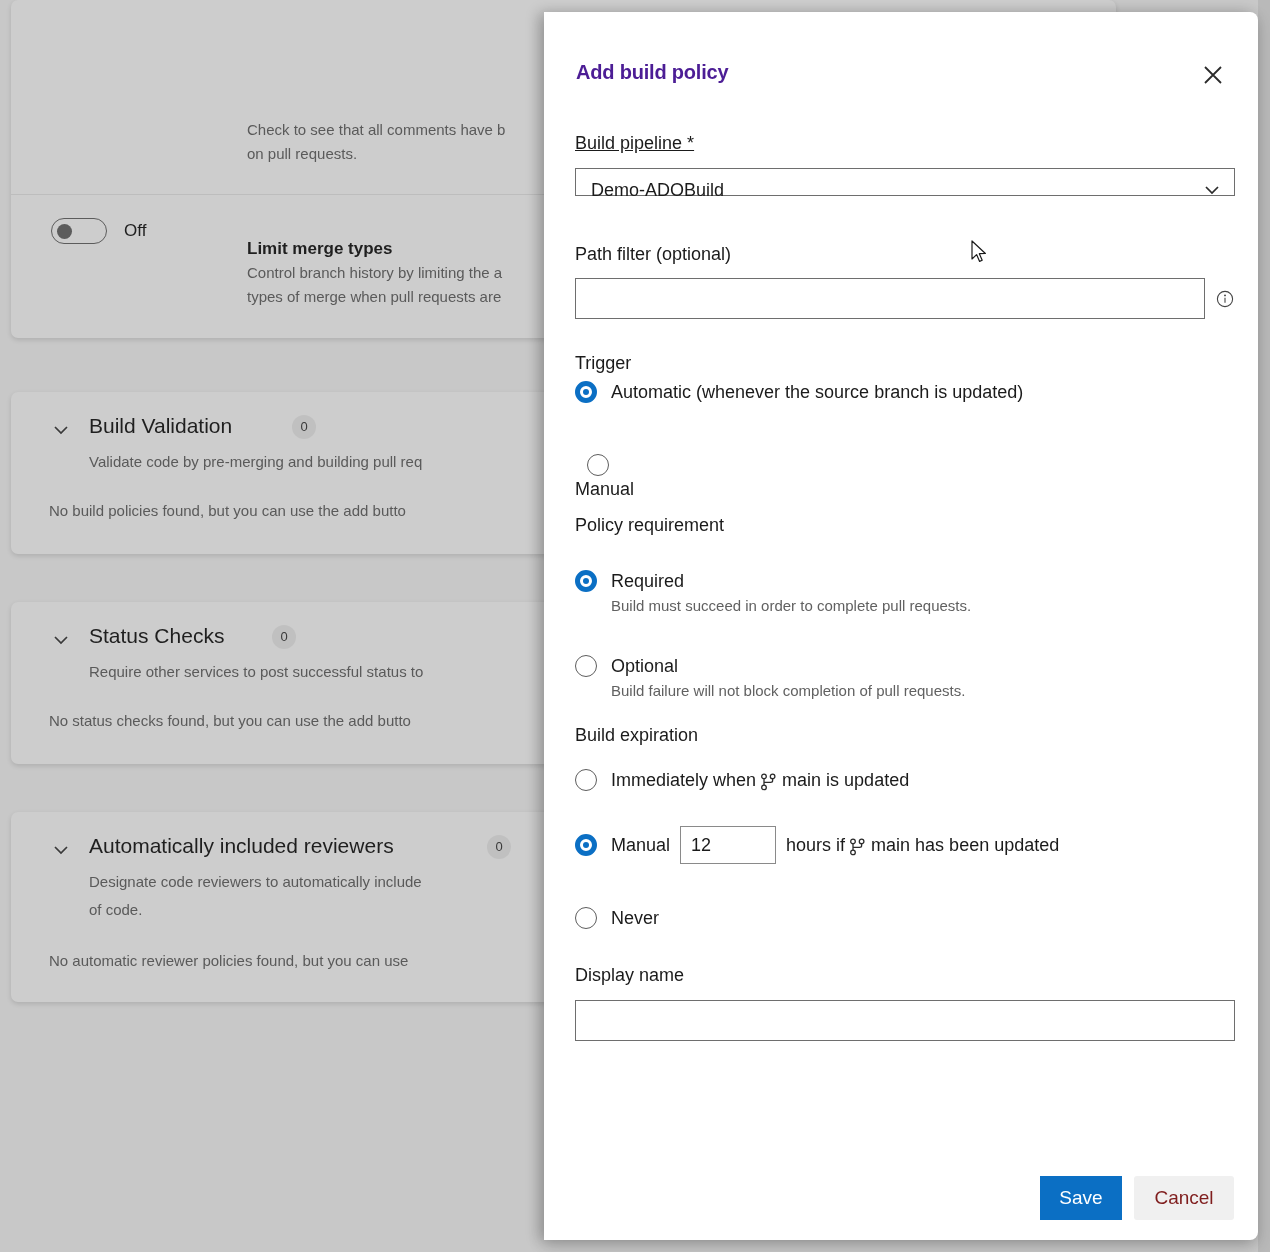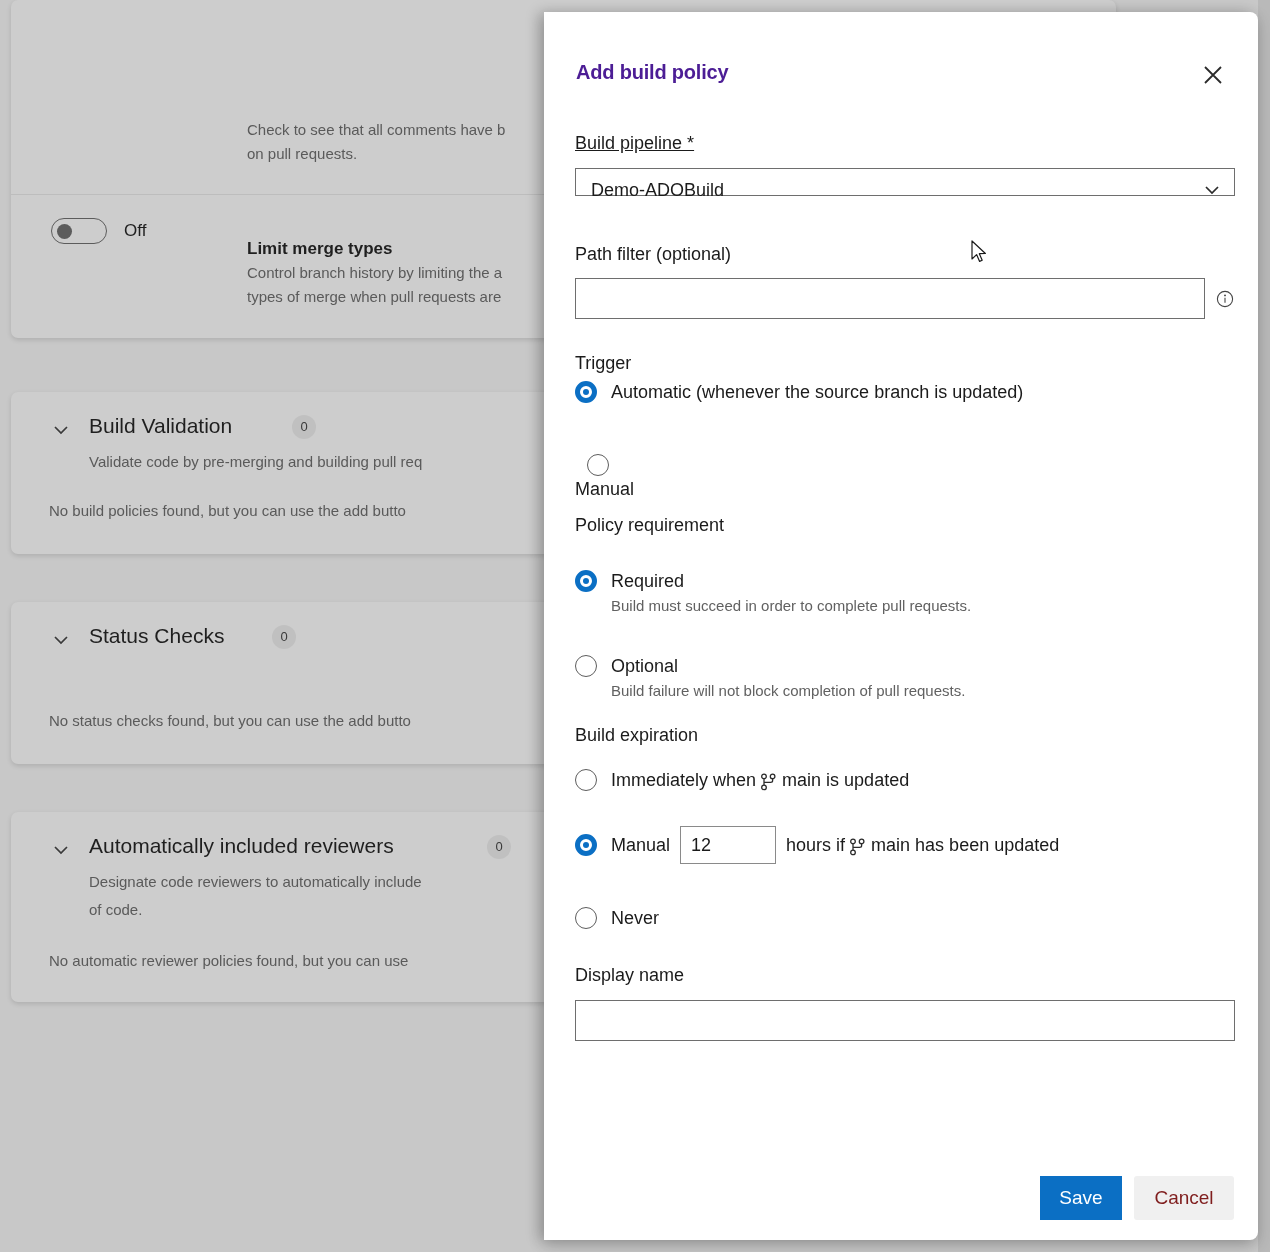--- a/index.html
+++ b/index.html
@@ -427,20 +427,21 @@
   </div>
 
   <div class="section-card" style="left:11px; top:602px; width:1105px; height:162px;">
     <span class="chev" style="top:28px;">
       <svg width="20" height="20" viewBox="0 0 20 20">
           <path d="M4 7 L10 13 L16 7" fill="none" stroke="#3a3a3a" stroke-width="1.7"></path>
         </svg>
     </span>
     <div class="section-title" style="top:20px;">Status Checks</div>
     <div class="count-badge" style="left:261px; top:23px;">0</div>
+    <div class="section-desc" style="top:57px;">Require other services to post successful status to </div>
     <div class="section-empty" style="top:106px;">No status checks found, but you can use the add butto</div>
   </div>
 
   <div class="section-card" style="left:11px; top:812px; width:1105px; height:190px;">
     <span class="chev" style="top:28px;">
       <svg width="20" height="20" viewBox="0 0 20 20">
           <path d="M4 7 L10 13 L16 7" fill="none" stroke="#3a3a3a" stroke-width="1.7"></path>
         </svg>
     </span>
     <div class="section-title" style="top:20px;">Automatically included reviewers</div>

